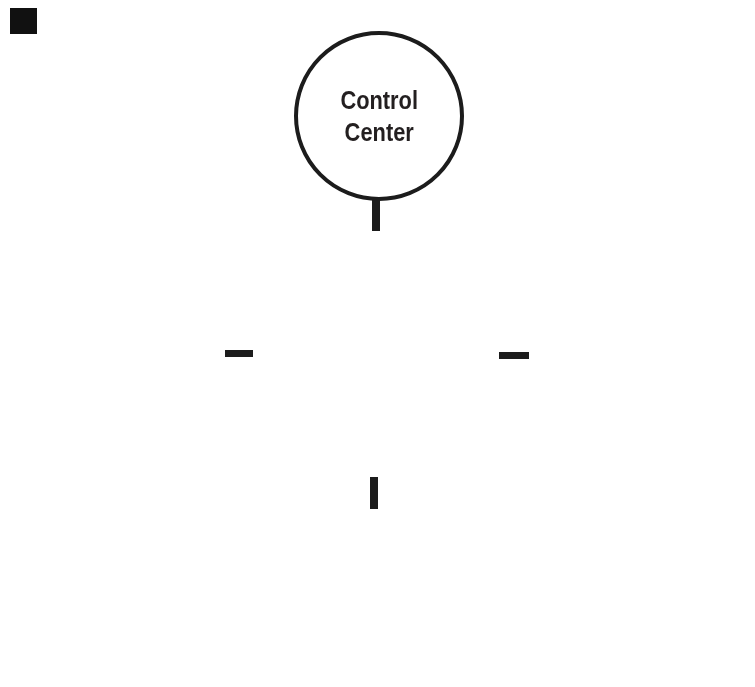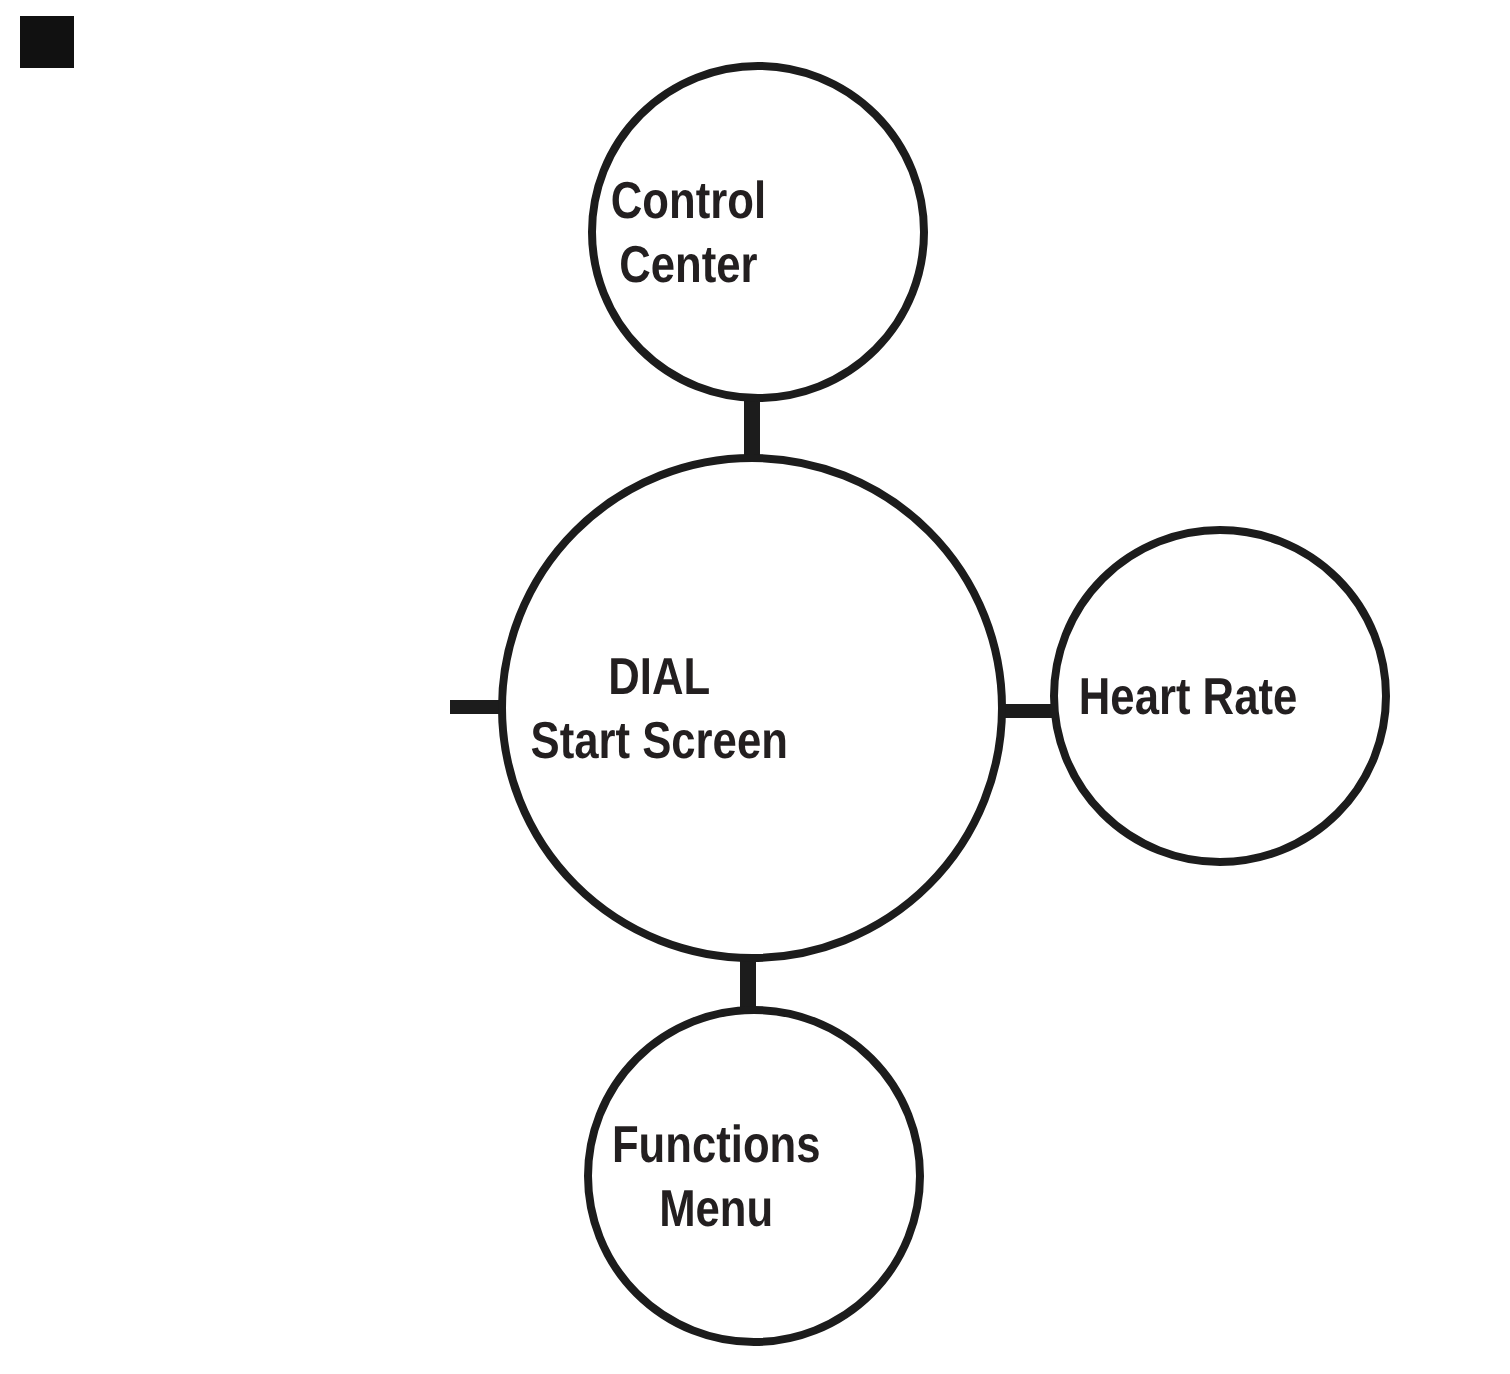--- a/index.html
+++ b/index.html
@@ -24,20 +24,21 @@
     background: #111111;
   }
   .node {
     position: absolute;
     box-sizing: border-box;
     border: 4px solid #1c1c1c;
     border-radius: 50%;
     background: #ffffff;
     display: flex;
     align-items: center;
+    justify-content: center;
     z-index: 2;
   }
   .node-center { left: 249px; top: 227px; width: 254px; height: 254px; }
   .node-top    { left: 294px; top: 31px;  width: 170px; height: 170px; }
   .node-left   { left: 57px;  top: 268px; width: 172px; height: 172px; }
   .node-right  { left: 525px; top: 263px; width: 170px; height: 170px; }
   .node-bottom { left: 292px; top: 503px; width: 170px; height: 170px; }
   .label {
     font-weight: 700;
     font-size: 26px;
@@ -69,27 +70,16 @@
   <div class="connector connector-right"></div>
   <div class="connector connector-bottom"></div>
   <div class="connector connector-left"></div>
 
   <div class="node node-top">
     <div class="label">Control
 Center</div>
   </div>
 
 
-  <div class="node node-center">
-    <div class="label">DIAL
-Start Screen</div>
-  </div>
 
-  <div class="node node-right">
-    <div class="label">Heart Rate</div>
-  </div>
 
-  <div class="node node-bottom">
-    <div class="label">Functions
-Menu</div>
-  </div>
 
 </div>
 
 </body></html>

